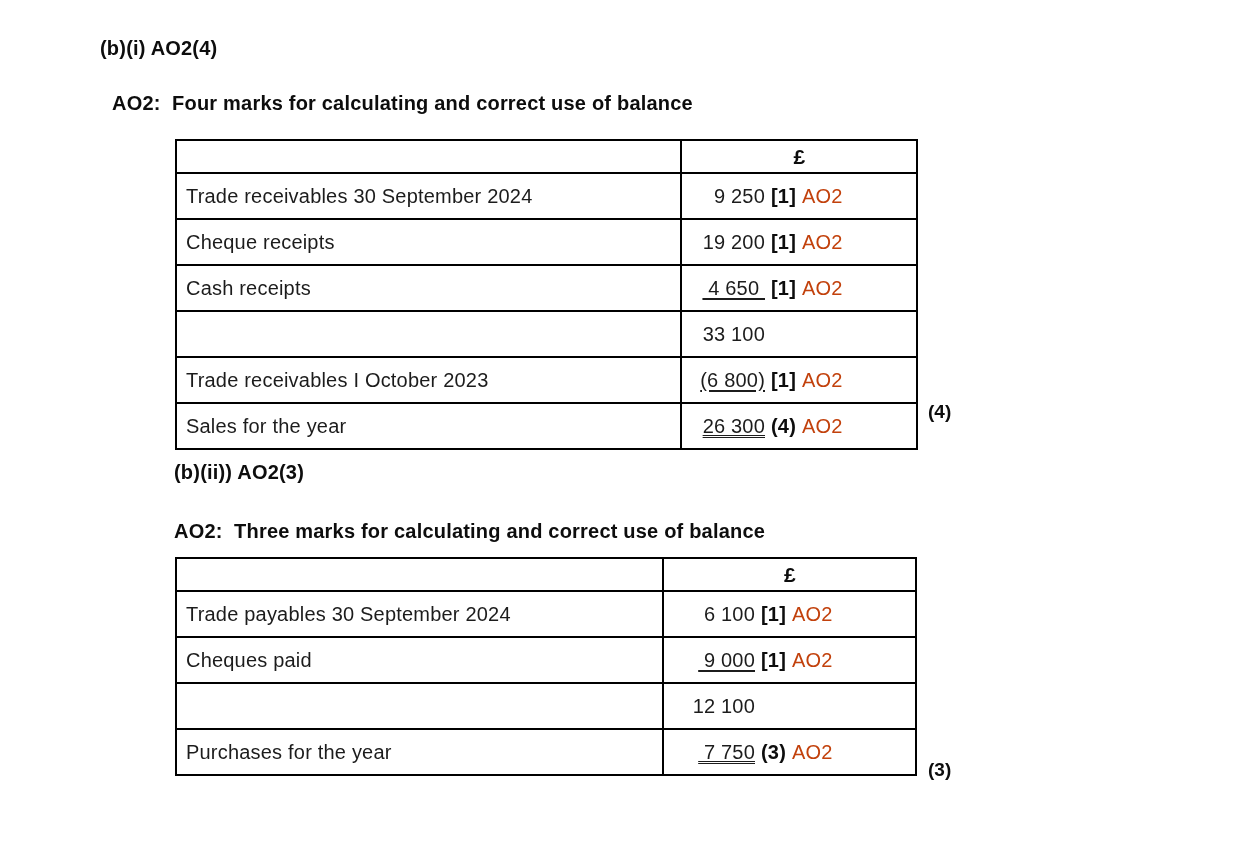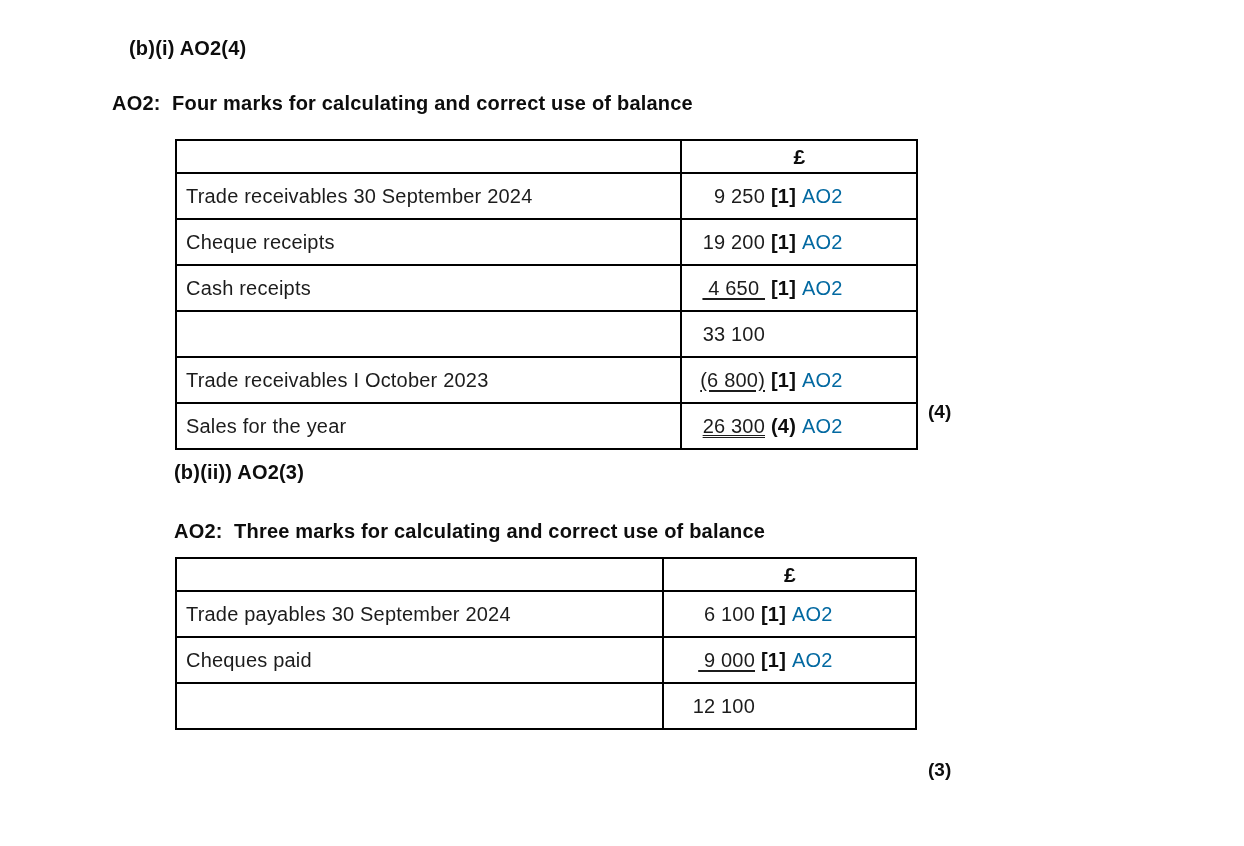--- a/index.html
+++ b/index.html
@@ -69,35 +69,35 @@
     text-decoration: underline double;
     text-decoration-thickness: 1px;
     text-underline-offset: 2px;
   }
   .mk {
     font-weight: bold;
     color: #0d0d0d;
     margin-left: 6px;
   }
   .tag {
-    color: #0369a1;
+    color: #c2410c;
     margin-left: 6px;
   }
   
   .t1 { left: 175px; top: 139px; width: 741px; }
   .t1 col.c-label { width: 505px; }
   .t1 col.c-value { width: 236px; }
   .t2 { left: 175px; top: 557px; width: 740px; }
   .t2 col.c-label { width: 487px; }
   .t2 col.c-value { width: 253px; }
 </style>
 </head>
 <body>
 
-<div class="heading" style="left:129px; top:37px;">(b)(i) AO2(4)</div>
+<div class="heading" style="left:100px; top:37px;">(b)(i) AO2(4)</div>
 <div class="heading" style="left:112px; top:92px;">AO2:  Four marks for calculating and correct use of balance</div>
 
 <table class="mktable t1">
   <colgroup>
       <col class="c-label">
       <col class="c-value">
     </colgroup>
   <tbody>
       <tr class="hdr">
     <td></td>
@@ -150,16 +150,20 @@
     <td><span class="amt" data-underline="none">6 100</span><span class="mk">[1]</span><span class="tag">AO2</span></td>
   </tr>
   <tr>
     <td>Cheques paid</td>
     <td><span class="amt" data-underline="single">&nbsp;9 000</span><span class="mk">[1]</span><span class="tag">AO2</span></td>
   </tr>
   <tr>
     <td></td>
     <td><span class="amt" data-underline="none">12 100</span><span class="mk"></span><span class="tag"></span></td>
   </tr>
+  <tr>
+    <td>Purchases for the year</td>
+    <td><span class="amt" data-underline="double">&nbsp;7 750</span><span class="mk">(3)</span><span class="tag">AO2</span></td>
+  </tr>
 </tbody>
   </table>
 
 <div class="marks-total" style="left:928px; top:759px;">(3)</div>
 
 </body></html>

